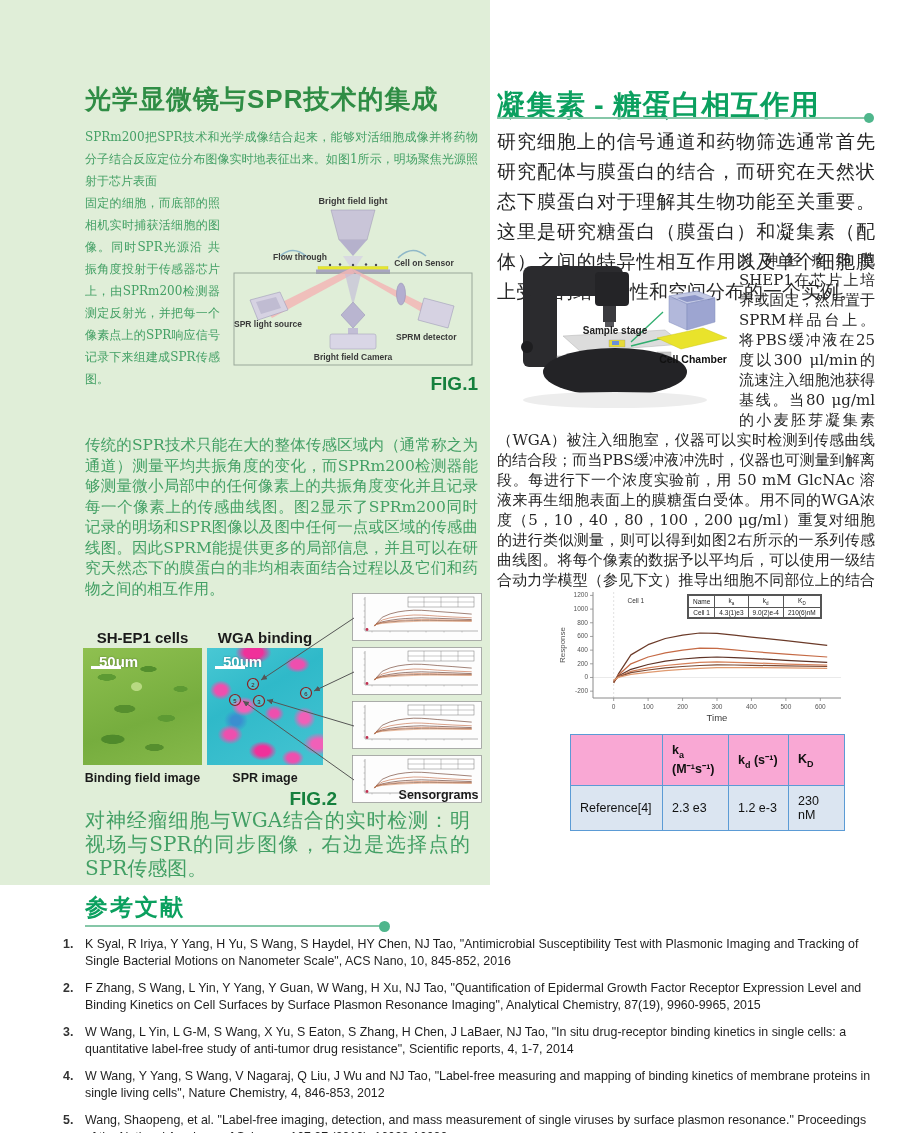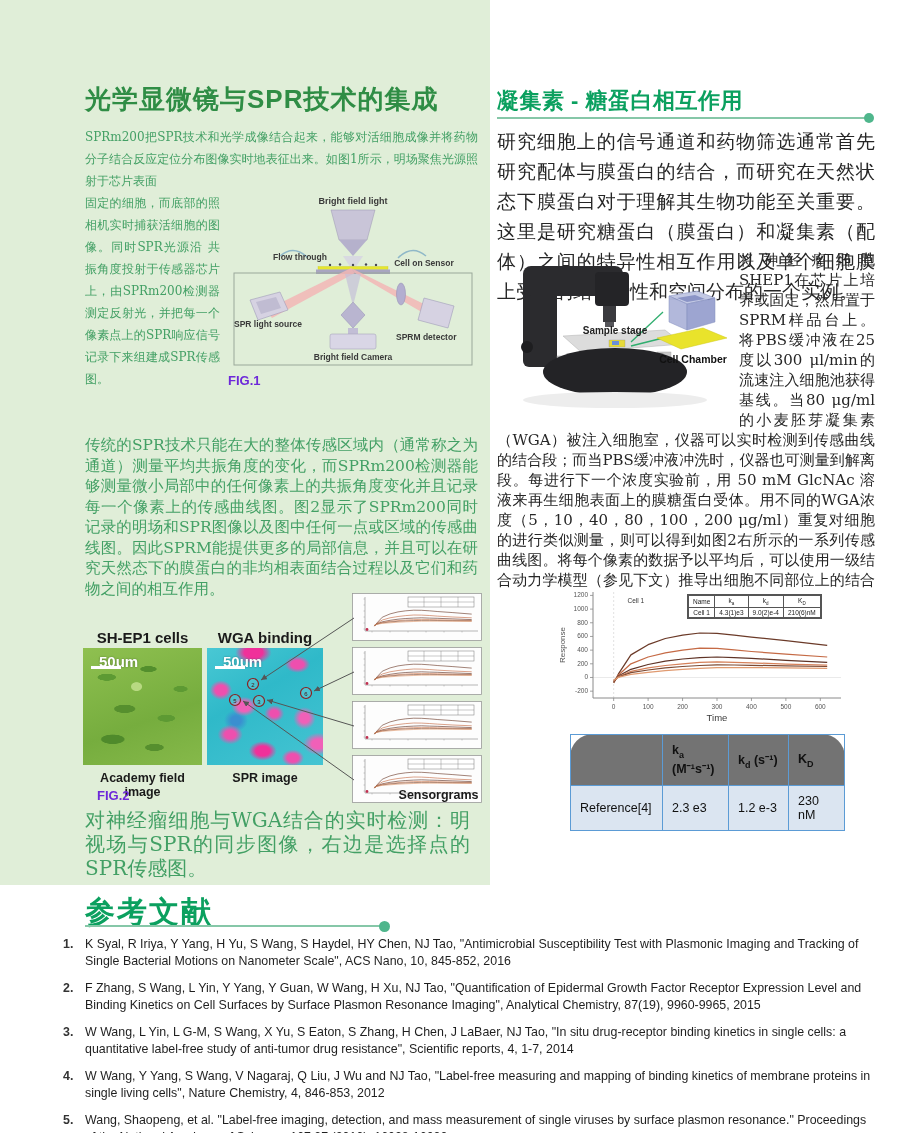--- a/index.html
+++ b/index.html
@@ -6,21 +6,21 @@
   body { background:#888; font-family:"Liberation Sans", sans-serif; }
   .page { position:relative; width:900px; height:1133px; background:#ffffff; margin:0 auto; overflow:hidden; }
   .green-panel { position:absolute; left:0; top:0; width:490px; height:885px; background:#e0eed8; }
 
   
   .left-col { position:absolute; left:85px; top:82px; width:393px; }
   .left-col h1 { font-size:26px; font-weight:bold; color:#2f8d45; letter-spacing:1px; font-family:"Liberation Sans", sans-serif; }
   .gtext { font-family:"DejaVu Serif", serif; font-size:12px; line-height:22px; color:#43a065; text-align:justify; }
   .block1 { position:absolute; top:44px; width:393px; height:312px; overflow:hidden; }
   .fig1 { float:right; width:250px; margin:2px 0 0 8px; text-align:center; }
-  .figcap { font-size:13px; font-weight:bold; color:#6d28d9; text-align:left; }
+  .figcap { font-size:19px; font-weight:bold; color:#15803d; text-align:right; }
   .para2 { position:absolute; top:353px; width:393px; font-size:15.5px; line-height:20.5px; }
   .para3 { position:absolute; top:726px; width:385px; font-size:20px; line-height:24px; }
 
   
   .fig2 { position:absolute; left:-18px; top:505px; width:428px; height:218px; }
   .fig2 .sublabel { position:absolute; font-size:15px; font-weight:bold; color:#1a1a1a; text-align:center; }
   .fig2 .subcap { position:absolute; font-size:12.5px; font-weight:bold; color:#1a1a1a; text-align:center; }
   .bf-img { position:absolute; left:16px; top:61px; width:119px; height:117px;
     background:
       radial-gradient(16px 6px at 20% 25%, #5d9a33 55%, rgba(93,154,51,0) 60%),
@@ -49,45 +49,45 @@
       radial-gradient(20px 18px at 25% 62%, #3a8fd0 25%, rgba(58,143,208,0) 60%),
       linear-gradient(150deg,#49c8d4,#2fb9c9 40%,#45c4d2);
   }
   .sb-text { position:absolute; left:16px; top:5px; color:#fff; font-size:15px; font-weight:bold; text-shadow:0 0 2px rgba(0,0,0,.4); }
   .sb-bar { position:absolute; left:8px; top:18px; width:30px; height:3px; background:#fff; }
   .mini { position:absolute; left:285px; width:130px; height:48px; }
   .arrows { position:absolute; left:0; top:0; width:428px; height:218px; pointer-events:none; }
 
   
   .right-col { position:absolute; left:497px; top:80px; width:378px; }
-  .right-col h2 { position:absolute; top:6px; font-size:22px; font-weight:bold; color:#0ba05f; letter-spacing:.5px; white-space:nowrap; font-family:"Liberation Sans", sans-serif; }
+  .right-col h2 { position:absolute; top:6px; font-size:29px; font-weight:bold; color:#0ba05f; letter-spacing:.5px; white-space:nowrap; font-family:"Liberation Sans", sans-serif; }
   .title-line { position:absolute; top:37px; left:0; width:374px; height:2px; background:#86c7a8; }
   .title-dot { position:absolute; right:-3px; top:-4px; width:10px; height:10px; border-radius:50%; background:#4fb68c; }
   .dtext { font-family:"DejaVu Serif", serif; font-size:19px; line-height:30px; color:#262626; text-align:justify; }
   .rpara1 { position:absolute; top:46px; width:378px; }
   .case-block { position:absolute; top:170px; width:378px; height:338px; overflow:hidden; font-size:15px; line-height:20px; }
   .instr { float:left; width:236px; height:160px; margin:2px 6px 2px 0; }
 
   .chart-wrap { position:absolute; top:506px; left:60px; width:295px; height:146px; }
   .inset-table { position:absolute; left:130px; top:8px; border:1px solid #555; background:#fff; }
   .inset-table table { border-collapse:collapse; }
   .inset-table td { border:1px solid #555; font-size:6.5px; color:#222; padding:1px 4px; text-align:center; font-family:"Liberation Sans", sans-serif; }
   .inset-table sub { font-size:4.5px; }
 
   .ktable-wrap { position:absolute; top:654px; left:73px; }
-  .ktable { border-collapse:collapse; background:#737373;border-radius:23px; }
+  .ktable { border-collapse:collapse; background:#f9a8d4; }
   .ktable td { border:1.6px solid #5b9bd5; font-size:12.5px; color:#111; padding:8px 9px; font-family:"Liberation Sans", sans-serif; vertical-align:middle; }
   .ktable .hd { font-weight:bold; }
   .ktable .shade td { background:#dbe5f1; }
   .ktable sub { font-size:9px; }
   .col-name { width:92px; } .col-ka { width:66px; } .col-kd { width:60px; } .col-kD { width:56px; }
 
   
   .refs { position:absolute; left:63px; top:892px; width:812px; }
-  .refs h3 { position:absolute; left:22px; top:0; font-size:30px; font-weight:bold; color:#0ba05f; letter-spacing:2px; }
+  .refs h3 { position:absolute; left:22px; top:0; font-size:23px; font-weight:bold; color:#0ba05f; letter-spacing:2px; }
   .refs .rline { position:absolute; left:22px; top:33px; width:302px; height:2px; background:#86c7a8; }
   .refs .rdot { position:absolute; right:-3px; top:-4px; width:11px; height:11px; border-radius:50%; background:#4fb68c; }
   .ref-list { position:absolute; left:0; top:44px; width:812px; }
   .ref-item { display:flex; margin-bottom:11px; font-size:12.4px; line-height:16.5px; color:#1f1f1f; }
   .ref-num { width:22px; flex:none; font-weight:bold; color:#333; }
   .ref-text { flex:1; }
 
   svg text { font-family:"Liberation Sans", sans-serif; }
 </style>
 </head>
@@ -292,21 +292,21 @@
           <circle cx="239" cy="106" r="5.5" fill="rgba(255,255,255,0.12)" stroke="#8b1f1f" stroke-width="1.2"></circle>
           <circle cx="168" cy="113" r="5.5" fill="rgba(255,255,255,0.12)" stroke="#8b1f1f" stroke-width="1.2"></circle>
           <circle cx="192" cy="114" r="5.5" fill="rgba(255,255,255,0.12)" stroke="#8b1f1f" stroke-width="1.2"></circle>
           <text x="186" y="99.5" text-anchor="middle" font-size="6" fill="#4a1010">2</text>
           <text x="239" y="108.5" text-anchor="middle" font-size="6" fill="#4a1010">6</text>
           <text x="168" y="115.5" text-anchor="middle" font-size="6" fill="#4a1010">5</text>
           <text x="192" y="116.5" text-anchor="middle" font-size="6" fill="#4a1010">3</text>
         </g>
       </svg>
 
-      <div class="subcap" style="left:16px;top:184px;width:119px;">Academy field image</div>
+      <div class="subcap" style="left:16px;top:184px;width:119px;">Binding field image</div>
       <div class="subcap" style="left:140px;top:184px;width:116px;">SPR image</div>
       <div class="figcap" style="position:absolute;left:30px;top:201px;width:240px;">FIG.2</div>
       <div class="subcap" style="left:315px;top:201px;width:113px;">Sensorgrams</div>
     </div>
 
     <p class="gtext para3">对神经瘤细胞与WGA结合的实时检测：明视场与SPR的同步图像，右边是选择点的SPR传感图。</p>
   </section>
 
   <section class="right-col">
     <h2>凝集素 - 糖蛋白相互作用</h2>

